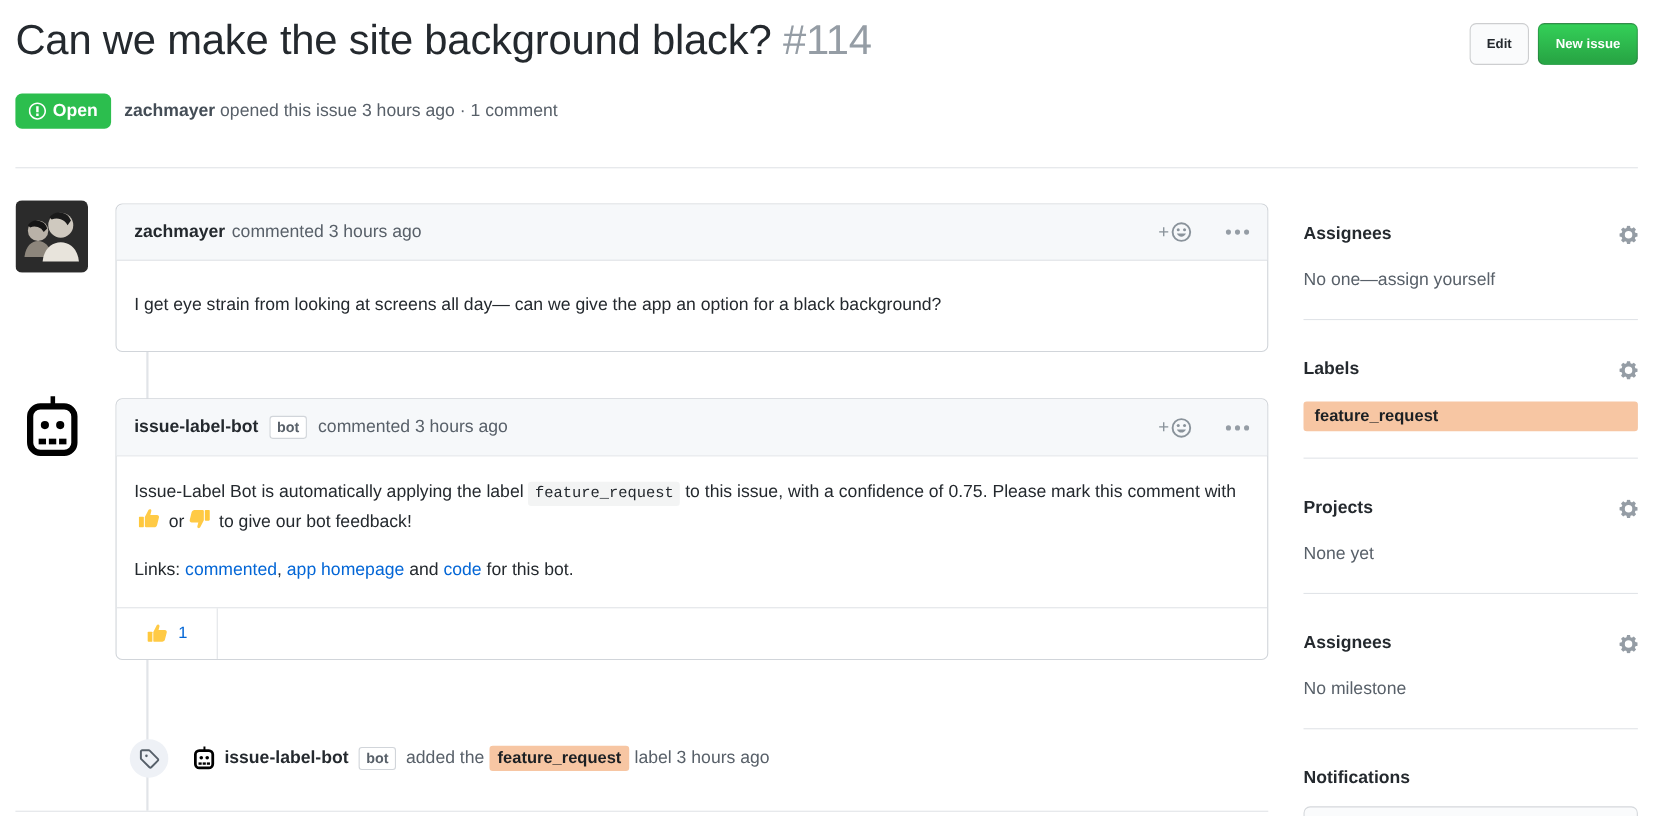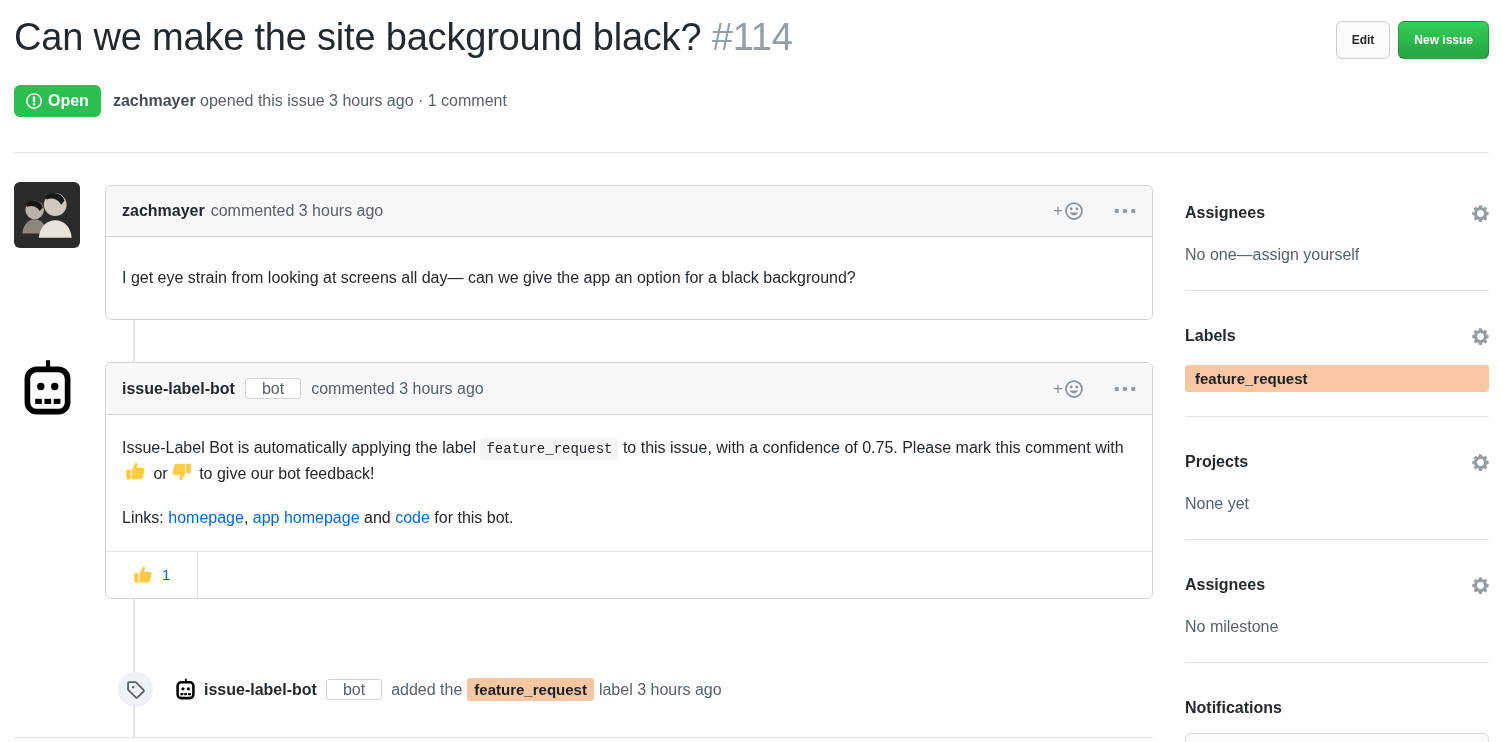--- a/index.html
+++ b/index.html
@@ -38,22 +38,22 @@
   .comment-1 { top:185px; }
   .comment-2 { top:362px; }
   .comment-header { background:#f6f8fa; border-bottom:1px solid #d1d5da;
     border-radius:6px 6px 0 0; padding:15px 16px; display:flex; align-items:center;
     font-size:16px; color:#586069; gap:6px; }
   .comment-header b { color:#24292e; font-weight:700; }
   .header-icons { margin-left:auto; display:flex; align-items:center; gap:30px; }
   .add-reaction { display:inline-flex; align-items:center; gap:1px; color:#8a939b;
     font-size:17px; cursor:pointer; background:none; border:none; }
   .kebab { cursor:pointer; background:none; border:none; line-height:0; }
-  .bot-badge { font-size:16px; color:#586069; border:1px solid #d1d5da; border-radius:3px;
-    padding:2px 16px; background:#fff; line-height:15px; margin:0 4px; }
+  .bot-badge { font-size:13px; color:#586069; border:1px solid #d1d5da; border-radius:3px;
+    padding:2px 6px; background:#fff; line-height:15px; margin:0 4px;font-weight:bold; }
 
   .comment-body { padding:20px 16px; font-size:16px; line-height:1.6; color:#24292e; }
   .comment-1 .comment-body { padding:28px 16px; }
   .comment-body p { margin-bottom:16px; }
   .comment-body p:last-child { margin-bottom:0; }
   .inline-code { font-family:"Liberation Mono", monospace; font-size:14px;
     background:rgba(27,31,35,.05); padding:3px 6px; border-radius:3px; }
   .comment-body a { color:#0366d6; text-decoration:none; cursor:pointer; }
   .thumb { vertical-align:-3px; margin:0 3px; }
 
@@ -188,21 +188,21 @@
   <div class="comment-body">
     <p><span>Issue-Label Bot is automatically applying the label</span> <code class="inline-code">feature_request</code> <span>to this issue, with a confidence of 0.75. Please mark this comment with</span><span class="thumb"><svg width="21" height="21" viewBox="0 0 16 16">
             <path fill="#ffc83d" d="M1.6 6.6h2.3c.3 0 .5.2.5.5v6.4c0 .3-.2.5-.5.5H1.6c-.3 0-.6-.3-.6-.6V7.2c0-.3.3-.6.6-.6z"></path>
             <path fill="#ffca45" d="M5.1 13.5V6.9l2.5-4.9c.26-.52.9-.74 1.42-.48.47.23.7.76.57 1.26L8.9 5.4h4.6c.92 0 1.6.86 1.37 1.75l-1.3 5.2c-.23.94-1.08 1.6-2.05 1.6H5.9c-.3 0-.58-.1-.8-.45z"></path>
           </svg></span> <span>or</span><span class="thumb"><svg width="21" height="21" viewBox="0 0 16 16">
             <g transform="rotate(180 8 8)">
               <path fill="#ffc83d" d="M1.6 6.6h2.3c.3 0 .5.2.5.5v6.4c0 .3-.2.5-.5.5H1.6c-.3 0-.6-.3-.6-.6V7.2c0-.3.3-.6.6-.6z"></path>
               <path fill="#ffca45" d="M5.1 13.5V6.9l2.5-4.9c.26-.52.9-.74 1.42-.48.47.23.7.76.57 1.26L8.9 5.4h4.6c.92 0 1.6.86 1.37 1.75l-1.3 5.2c-.23.94-1.08 1.6-2.05 1.6H5.9c-.3 0-.58-.1-.8-.45z"></path>
             </g>
           </svg></span> <span>to give our bot feedback!</span></p>
-    <p><span>Links:</span> <a>homepage</a><span>,</span> <a>app homepage</a> <span>and</span> <a>code</a> <span>for this bot.</span></p>
+    <p><span>Links:</span> <a>commented</a><span>,</span> <a>app homepage</a> <span>and</span> <a>code</a> <span>for this bot.</span></p>
   </div>
   <div class="reaction-row">
     <button class="reaction-btn">
       <span style="line-height:0;"><svg width="20" height="20" viewBox="0 0 16 16">
             <path fill="#ffc83d" d="M1.6 6.6h2.3c.3 0 .5.2.5.5v6.4c0 .3-.2.5-.5.5H1.6c-.3 0-.6-.3-.6-.6V7.2c0-.3.3-.6.6-.6z"></path>
             <path fill="#ffca45" d="M5.1 13.5V6.9l2.5-4.9c.26-.52.9-.74 1.42-.48.47.23.7.76.57 1.26L8.9 5.4h4.6c.92 0 1.6.86 1.37 1.75l-1.3 5.2c-.23.94-1.08 1.6-2.05 1.6H5.9c-.3 0-.58-.1-.8-.45z"></path>
           </svg></span>
       <span>1</span>
     </button>
   </div>

